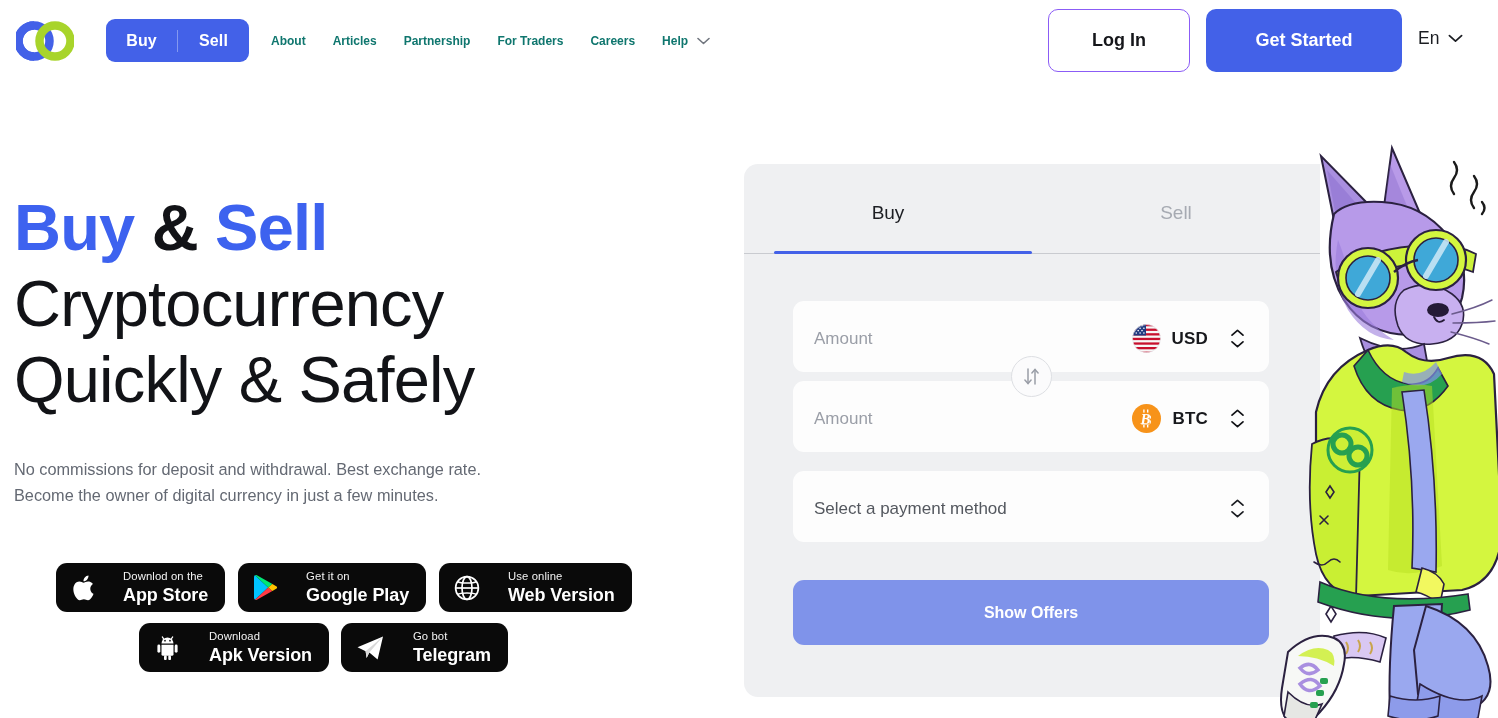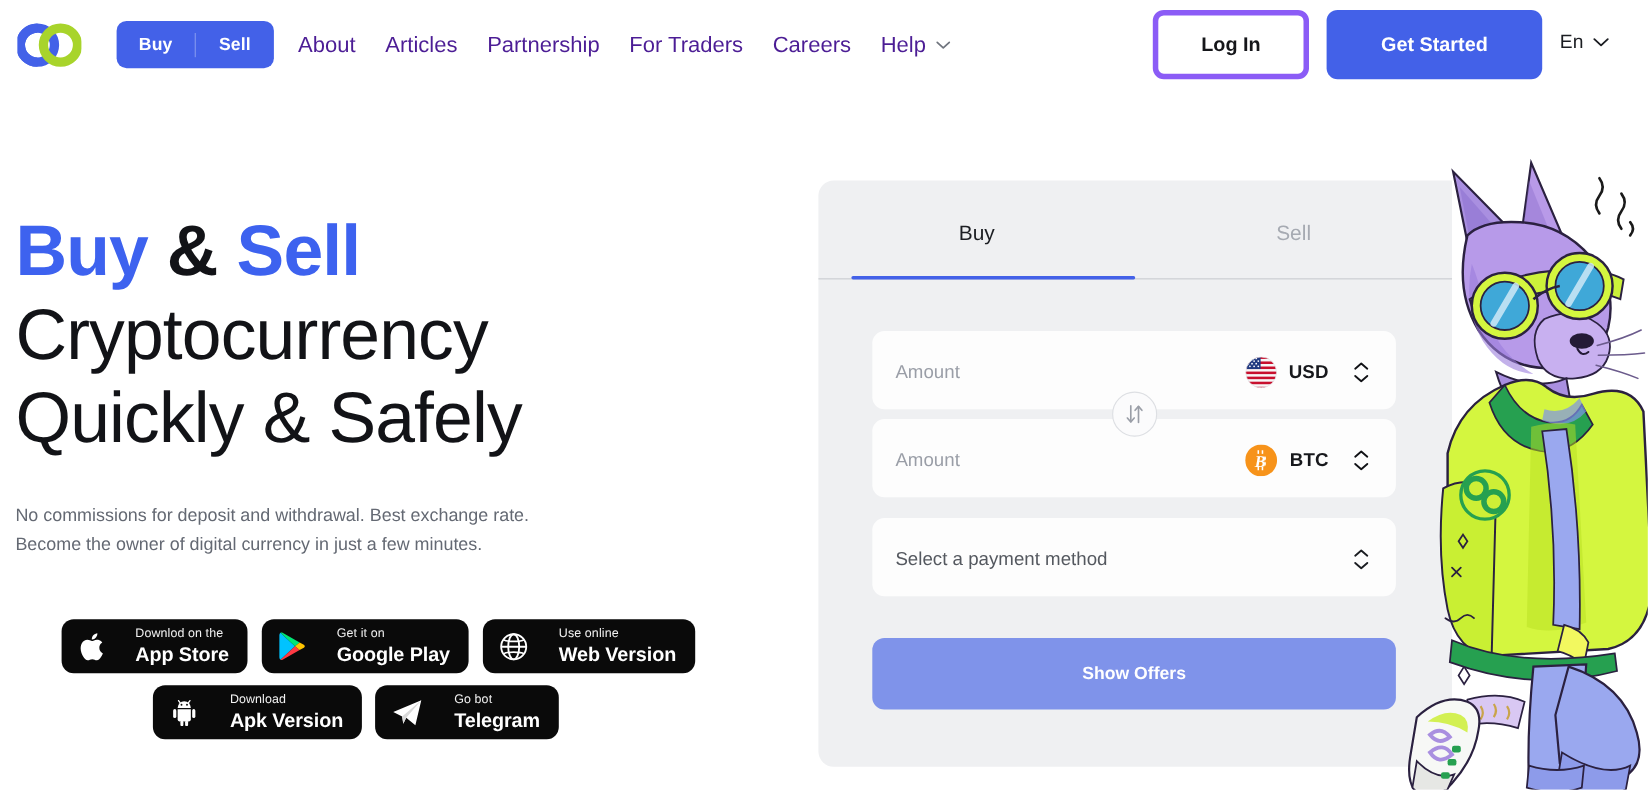--- a/index.html
+++ b/index.html
@@ -44,35 +44,35 @@
   .buysell-pill .divider {
     width: 1px; height: 22px;
     background: rgba(255,255,255,.35);
   }
 
   .nav {
     position: absolute; left: 271px; top: 0; height: 82px;
     display: flex; align-items: center; gap: 27px;
   }
   .nav a {
-    color: #4c1d95;
-    font-size: 20px;
+    color: #0f766e;
+    font-size: 12px;
     text-decoration: none;
-    font-weight: 400;
+    font-weight: 700;
     white-space: nowrap;
   }
   .nav .help {
     display: flex; align-items: center; gap: 9px;
   }
   .chev-sm { display:block; }
   .btn-login {
     position: absolute; left: 1048px; top: 9px;
     width: 142px; height: 63px;
     background: #fff;
-    border: 5px solid #8b5cf6;
+    border: 1px solid #8b5cf6;
     border-radius: 10px;
     color: #15161a;
     font-size: 18px; font-weight: 700;
     display:flex; align-items:center; justify-content:center;
     cursor: pointer;
   }
   .btn-start {
     position: absolute; left: 1206px; top: 9px;
     width: 196px; height: 63px;
     background: #4361e8;

